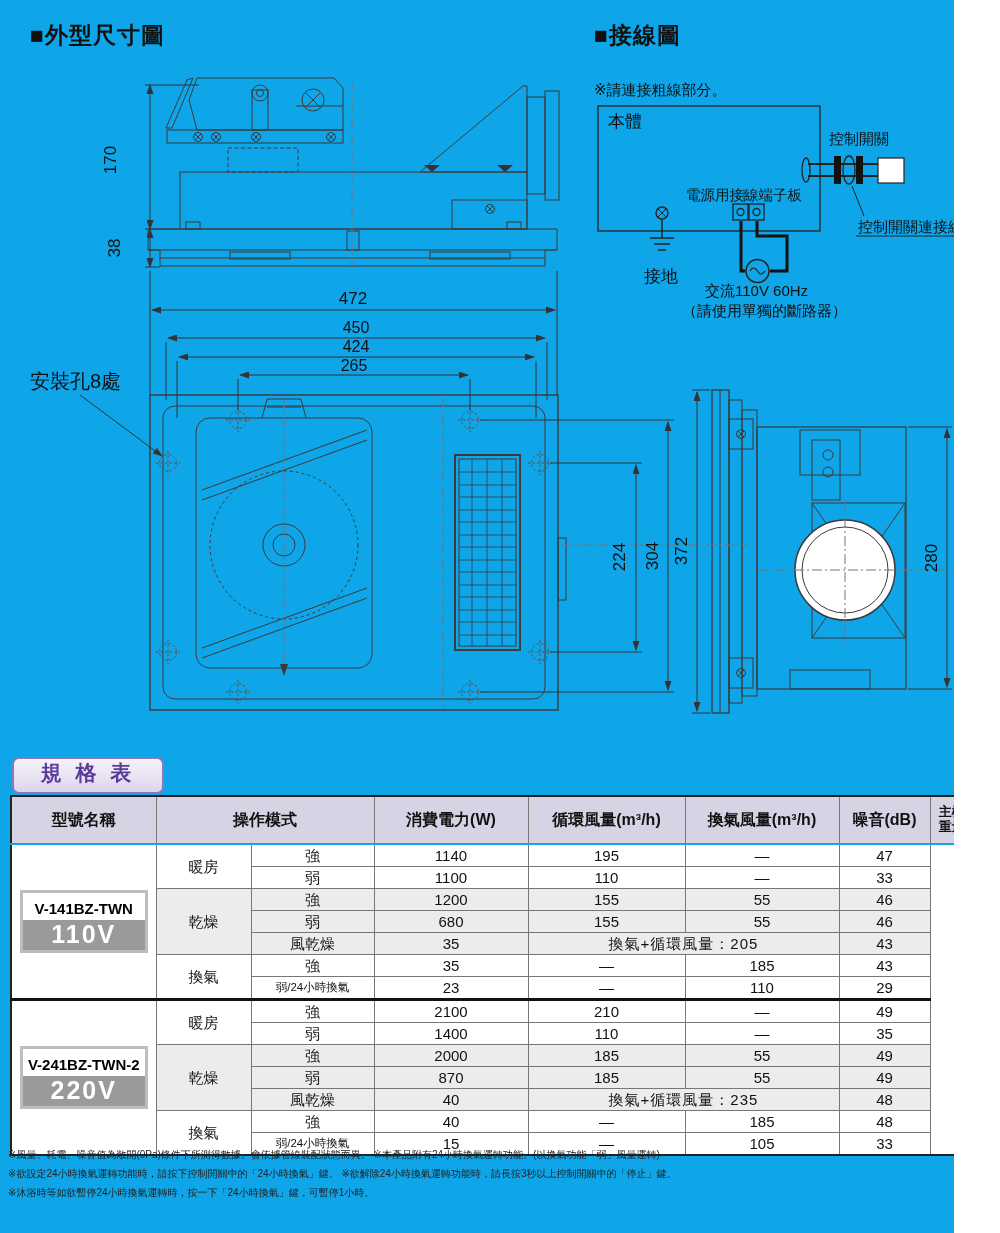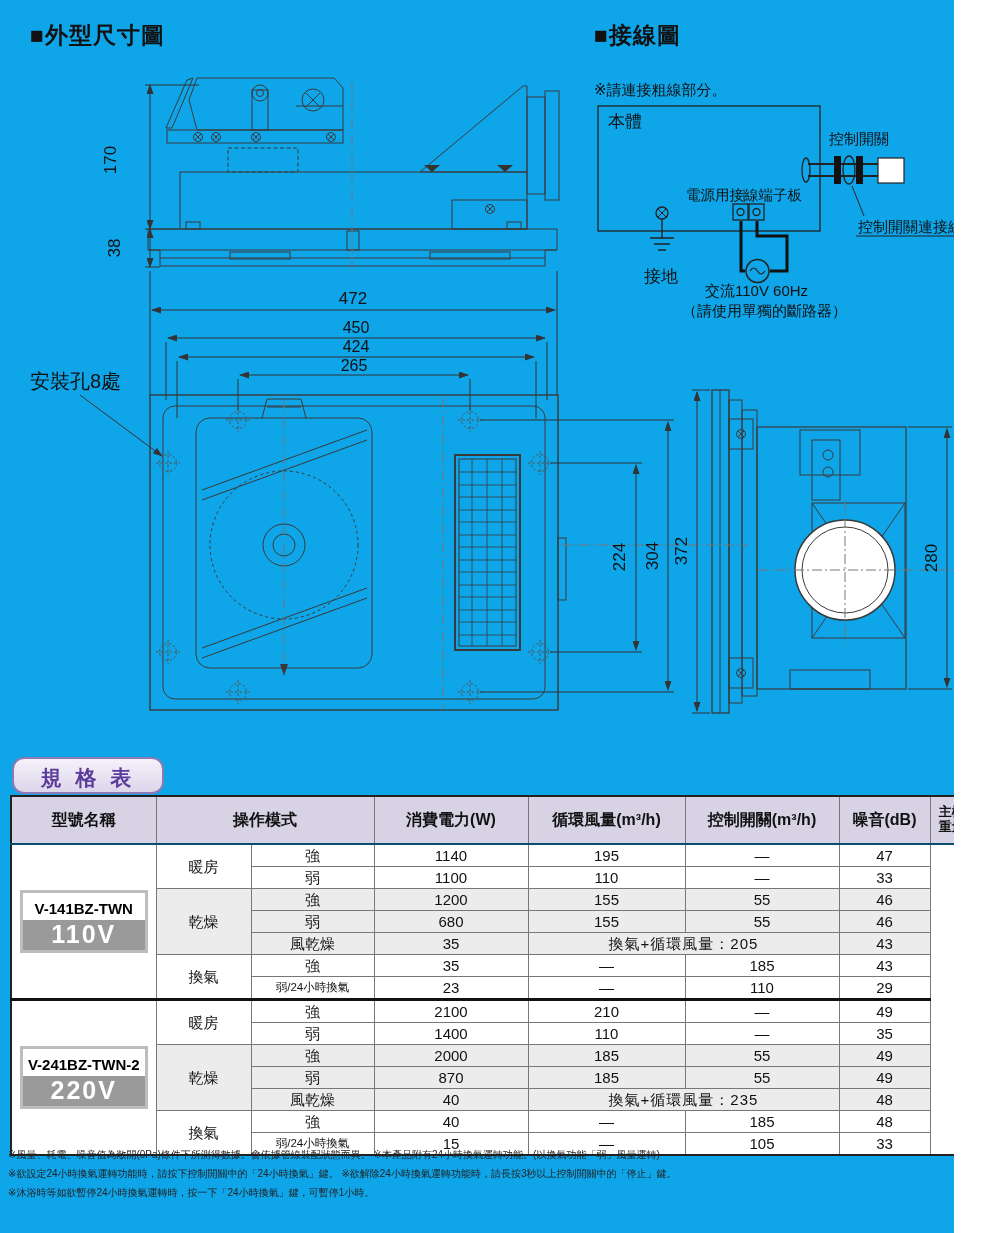--- a/index.html
+++ b/index.html
@@ -6,32 +6,32 @@
   .page{position:relative;width:954px;height:1233px;background:#0ea5e9;overflow:hidden;
         font-family:"Liberation Sans","DejaVu Sans",sans-serif;color:#111;}
   .sec-title{position:absolute;font-size:23px;font-weight:bold;color:#111;letter-spacing:1px;}
   .t1{left:30px;top:20px;}
   .t2{left:594px;top:20px;}
   svg text{font-family:"Liberation Sans","DejaVu Sans",sans-serif;fill:#111;}
   .art{position:absolute;left:0;top:0;}
 
   
   .spec-title{position:absolute;left:12px;top:757px;width:152px;height:37px;box-sizing:border-box;
-    border:2px solid #8C79B5;border-radius:12px;
+    border:2px solid #8C79B5;border-radius:7px;
     background:linear-gradient(180deg,#F5F2FA 0%,#DDD5EB 100%);
     color:#5A3B99;font-size:21px;font-weight:bold;letter-spacing:4px;
-    display:flex;align-items:flex-end;justify-content:center;}
+    display:flex;align-items:flex-start;justify-content:center;}
 
   
   table.spec{position:absolute;left:10px;top:795px;width:989px;border-collapse:collapse;
     table-layout:fixed;border:2px solid #222;}
   table.spec th,table.spec td{border:1px solid #777;text-align:center;vertical-align:middle;
     padding:0;overflow:hidden;}
   table.spec thead th{background:#D8D3E4;font-size:16px;font-weight:bold;height:46px;
-    border-bottom:2px solid #0c4a6e;color:#111;}
+    border-bottom:2px solid #0ea5e9;color:#111;}
   table.spec tbody td{height:21px;font-size:15px;line-height:1.05;color:#111;background:#fff;}
   td.mode{font-size:16px;font-weight:normal;}
   td.sub{font-size:14px;}
   td.sub.sm{font-size:11.5px;}
   td.shade{background:#EDECEC !important;}
   td.merged{font-size:14px;letter-spacing:1px;}
   td.wt{font-size:16px;}
   tr.model-sep td{border-top:3px solid #111;}
   td.model-col{background:#fff;}
   .badge{width:122px;margin:0 auto;border:3px solid #BDBDBD;background:#fff;}
@@ -256,21 +256,21 @@
         <col style="width:154px">
         <col style="width:91px">
         <col style="width:70px">
     </colgroup>
     <thead>
       <tr>
         <th>型號名稱</th>
         <th colspan="2">操作模式</th>
         <th>消費電力(W)</th>
         <th>循環風量(m³/h)</th>
-        <th>控制開關(m³/h)</th>
+        <th>換氣風量(m³/h)</th>
         <th>噪音(dB)</th>
         <th>
           <div class="whw">
             <div class="whc">
               <span>主機</span>
               <span>重量</span>
             </div>
             <span class="whu">(kg)</span>
           </div>
         </th>

